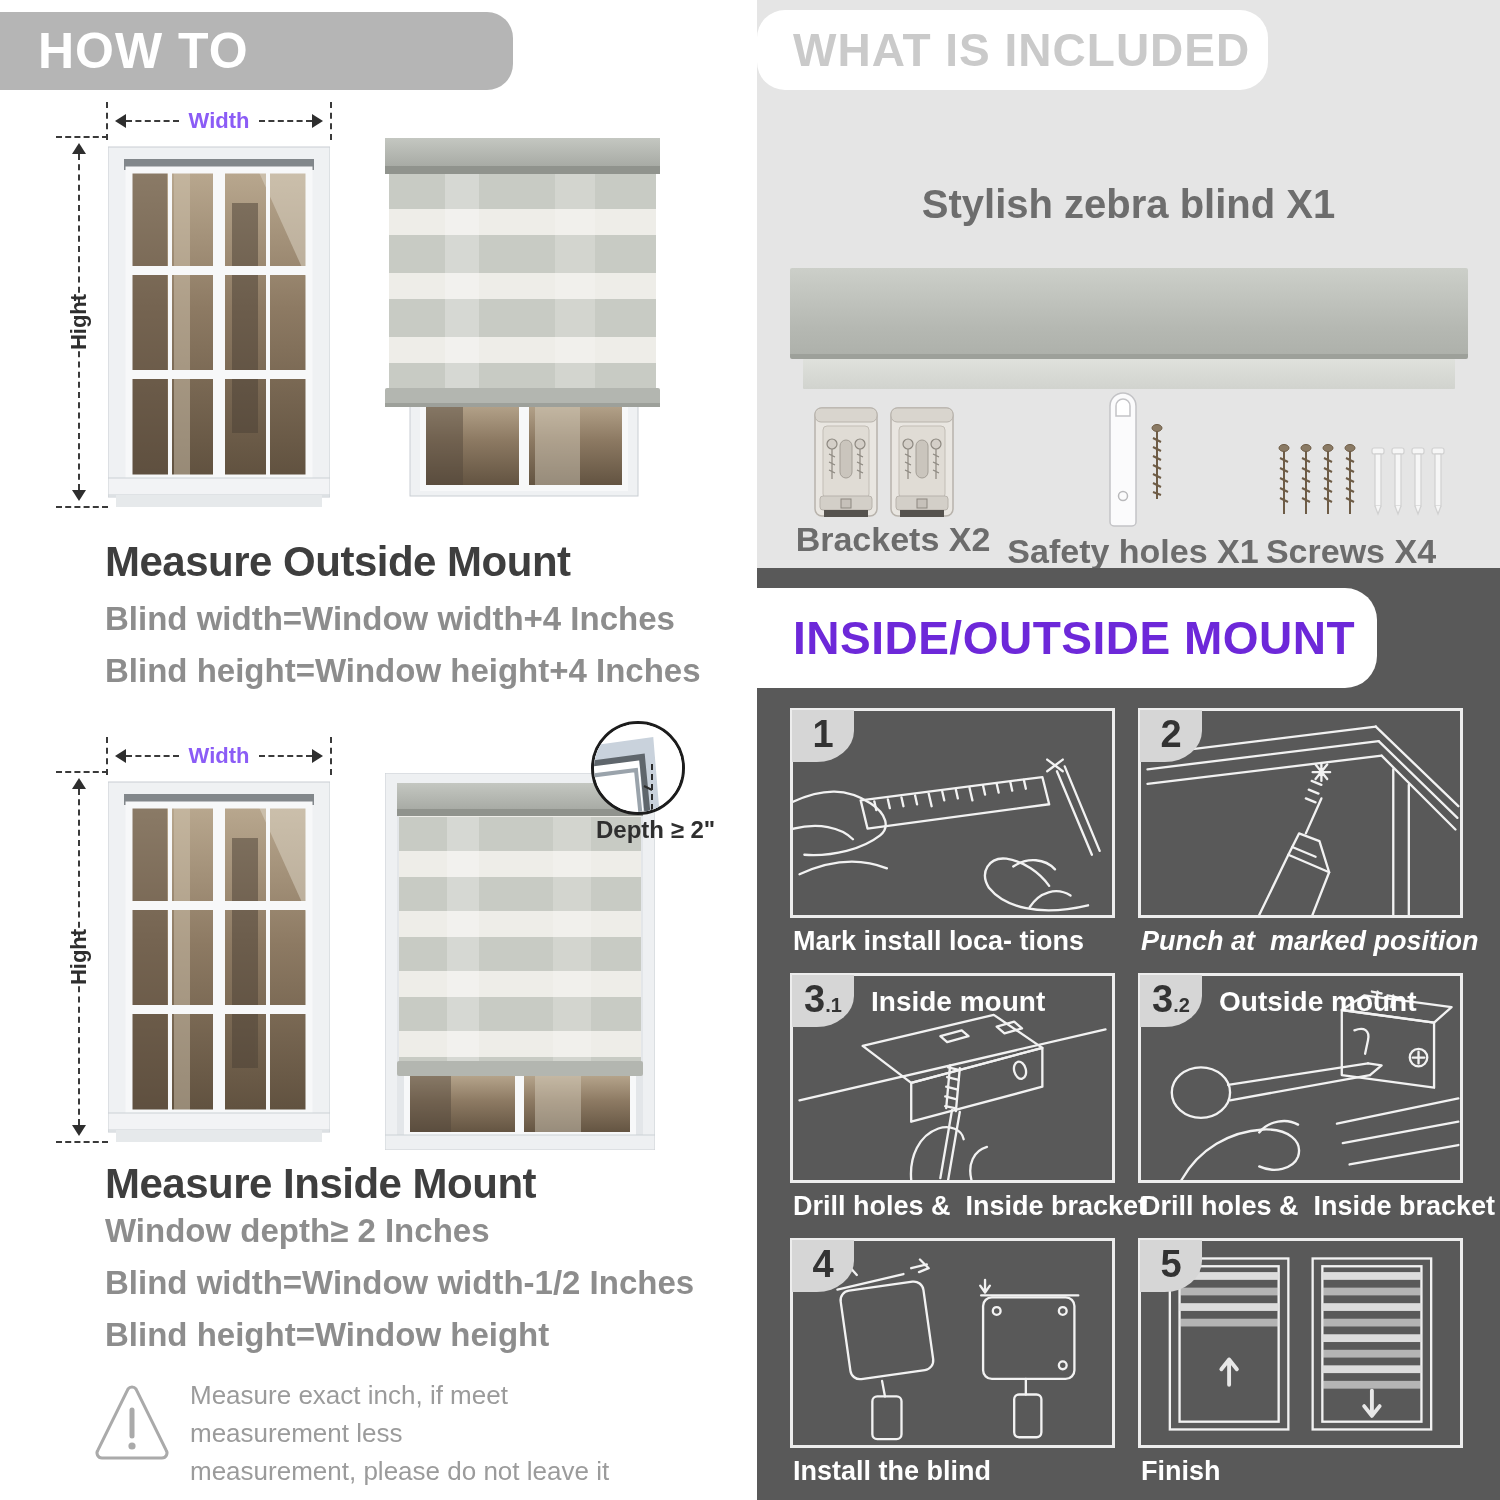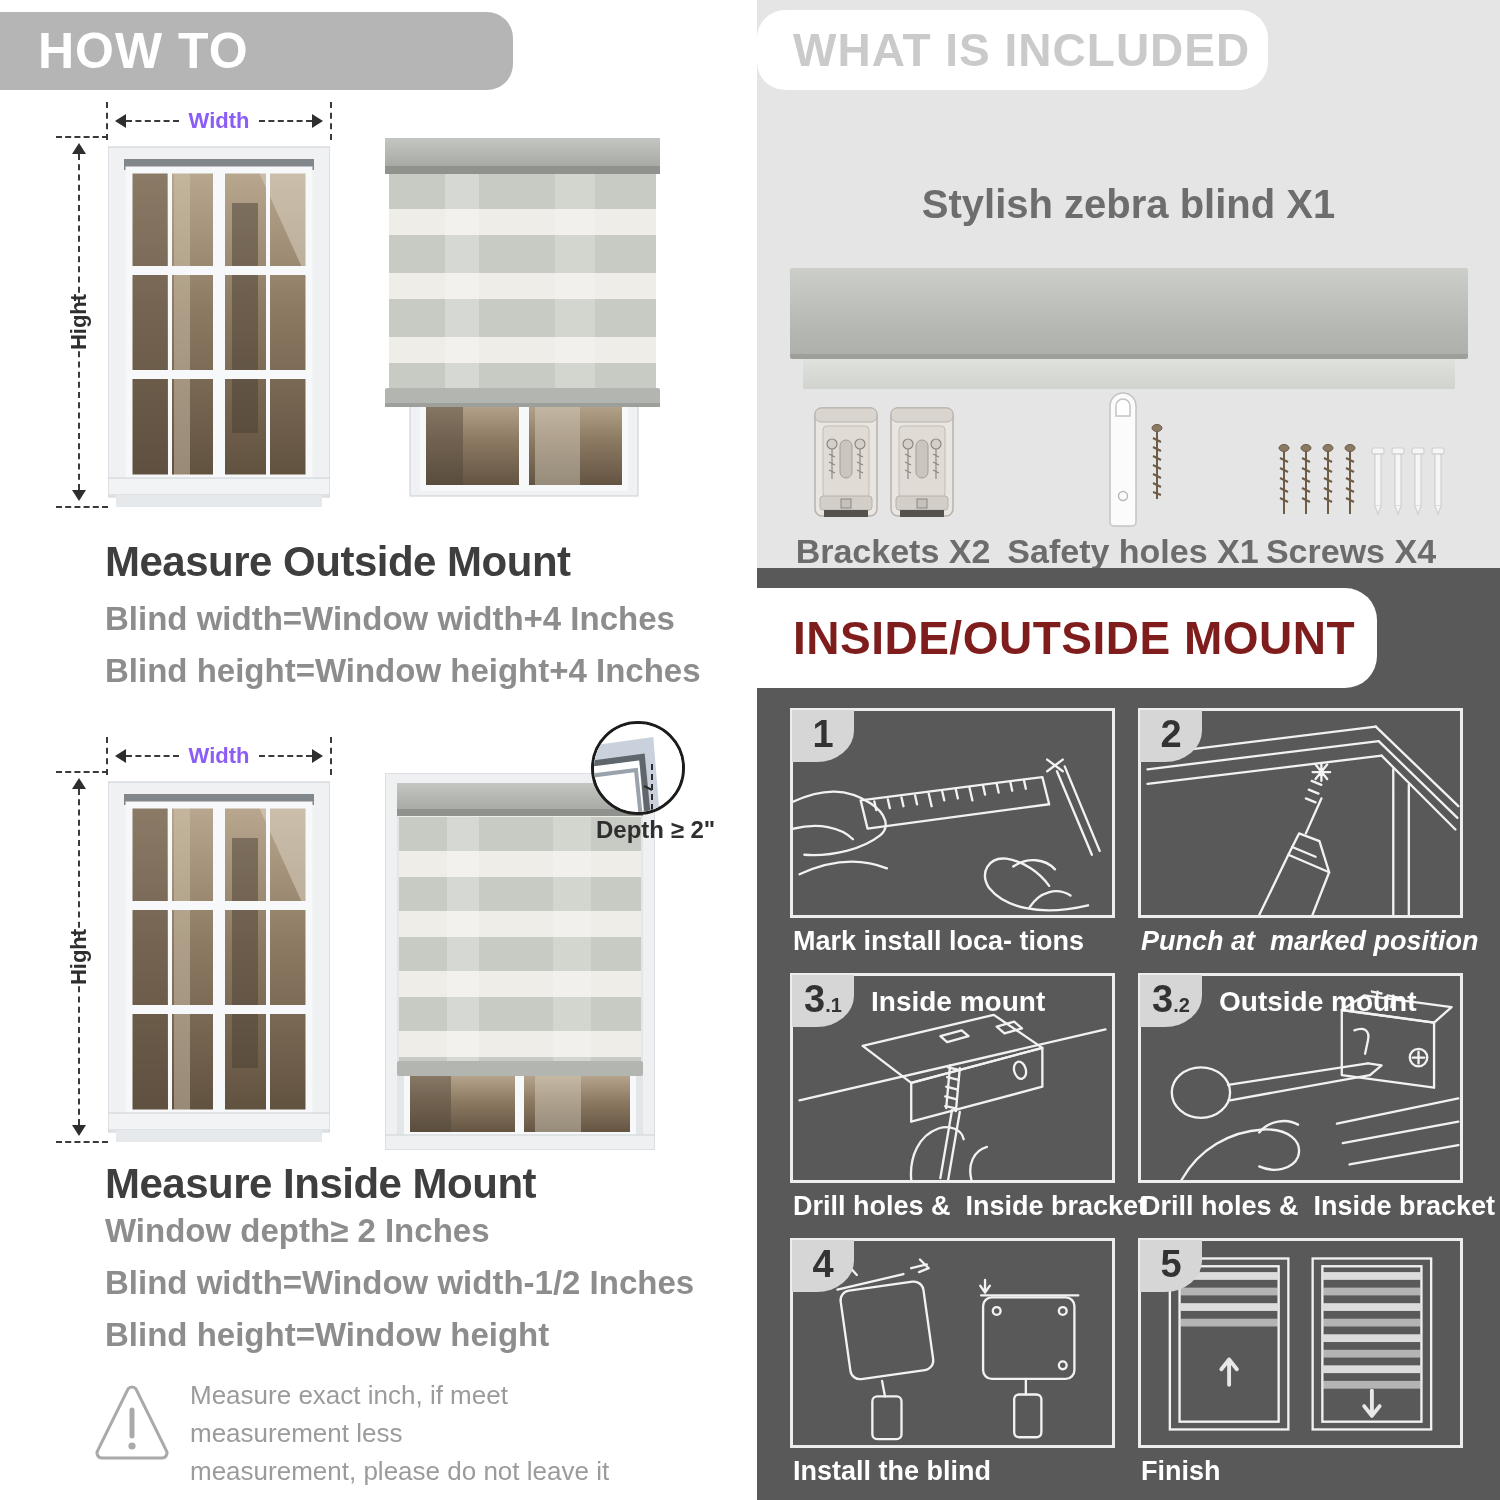--- a/index.html
+++ b/index.html
@@ -8,21 +8,21 @@
   .abs{position:absolute;}
 
   
   .hdr-left{left:0;top:12px;width:513px;height:78px;background:#b5b5b5;
             border-radius:0 26px 26px 0;color:#ffffff;font-size:50px;font-weight:bold;
             line-height:78px;padding-left:38px;box-sizing:border-box;letter-spacing:1px;}
   .hdr-included{left:0;top:10px;width:511px;height:80px;background:#ffffff;border-radius:28px;
             color:#cacaca;font-size:46px;font-weight:bold;line-height:80px;padding-left:36px;
             box-sizing:border-box;letter-spacing:1px;}
   .hdr-mount{left:0;top:20px;width:620px;height:100px;background:#ffffff;border-radius:0 32px 32px 0;
-            color:#7f1d1d;font-size:46px;font-weight:bold;line-height:100px;padding-left:36px;
+            color:#6d28d9;font-size:46px;font-weight:bold;line-height:100px;padding-left:36px;
             box-sizing:border-box;letter-spacing:.5px;}
 
   
   .panel-light{left:757px;top:0;width:743px;height:568px;background:#e5e5e5;}
   .panel-dark{left:757px;top:568px;width:743px;height:932px;background:#595959;}
 
   
   .h2{font-size:42px;font-weight:bold;color:#3e3e3e;letter-spacing:-.5px;}
   .rule{font-size:33px;font-weight:bold;color:#8d8d8d;}
   .warn-text{font-size:26px;font-weight:500;color:#9b9b9b;line-height:38px;width:480px;}
@@ -334,21 +334,21 @@
             <path d="M140,66 l3,8 l3,-8" fill="#f6f6f6"></path>
           </g>
         <g>
             <rect x="157" y="8" width="12" height="6" rx="2"></rect>
             <rect x="160" y="14" width="6" height="52"></rect>
             <path d="M160,66 l3,8 l3,-8" fill="#f6f6f6"></path>
           </g>
       </g>
     </svg>
 
-    <span class="abs item-label" style="left:136px;top:532px;">Brackets X2</span>
+    <span class="abs item-label" style="left:136px;top:520px;">Brackets X2</span>
     <span class="abs item-label" style="left:376px;top:532px;">Safety holes X1</span>
     <span class="abs item-label" style="left:594px;top:532px;">Screws X4</span>
   </div>
 
   <div class="abs panel-dark">
     <div class="abs hdr-mount">INSIDE/OUTSIDE MOUNT</div>
 
     <div class="abs step-box" style="left:33px;top:140px;">
       <svg width="319" height="204" viewBox="0 0 325 210">
         <g stroke="#f2f2f2" stroke-width="2.4" fill="none" stroke-linecap="round" stroke-linejoin="round">

